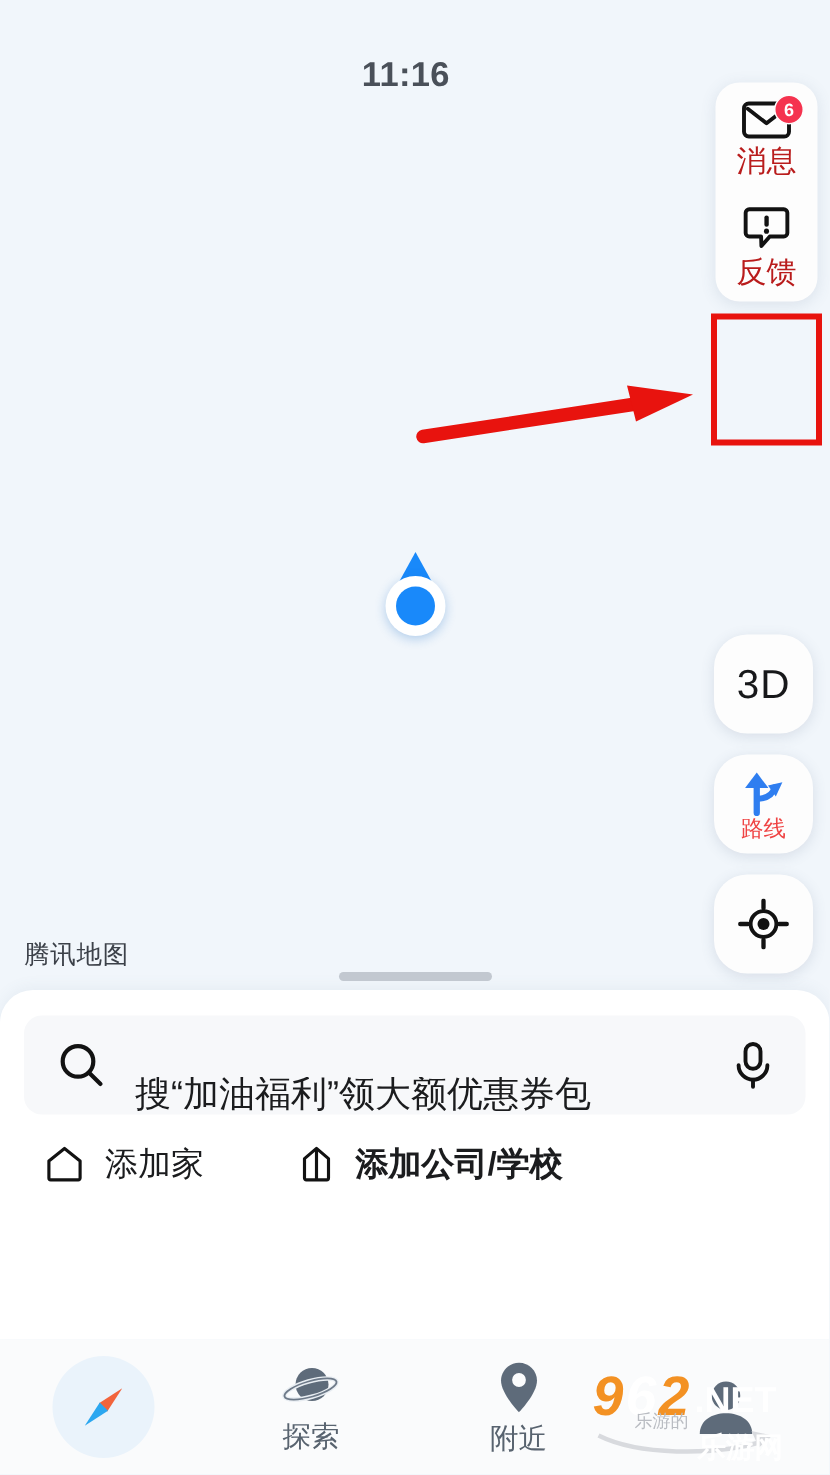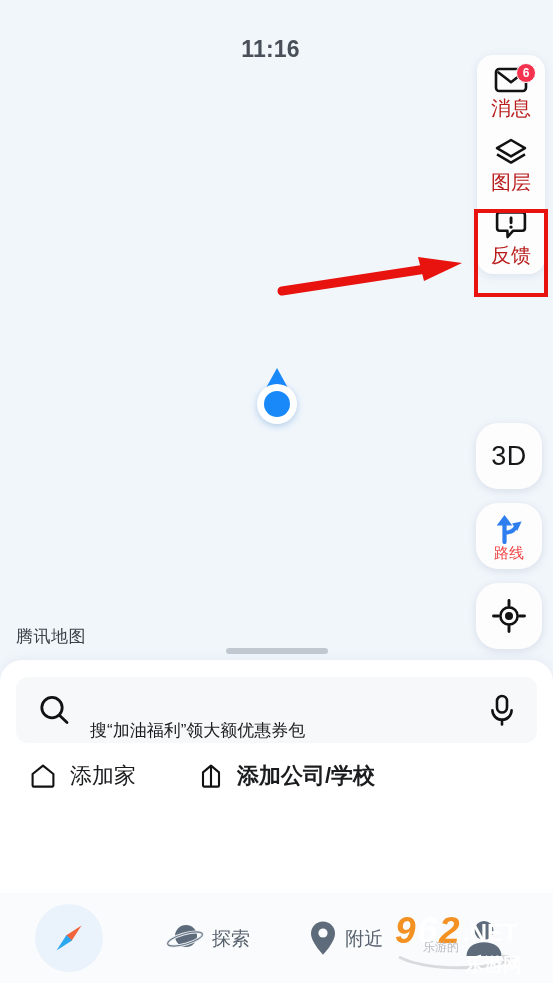--- a/index.html
+++ b/index.html
@@ -102,40 +102,40 @@
     position:absolute; left:0; top:660px; width:553px; height:233px;
     background:#fff; border-radius:22px 22px 0 0;
     box-shadow:0 -2px 10px rgba(90,110,140,.07); z-index:18;
   }
   .searchbar{
     position:absolute; left:16px; top:17px; width:521px; height:66px;
     background:#f7f8fa; border-radius:12px;
     display:flex; align-items:center; padding:0 22px; gap:20px;
   }
   .search-text{
-    flex:1; font-size:17px; color:#1b1c1e; line-height:1;
+    flex:1; font-size:24px; color:#1b1c1e; line-height:1;
     white-space:nowrap; overflow:hidden;margin-top:40px;
   }
   .shortcuts{
     position:absolute; left:0; top:103px; width:553px; height:60px;
     display:flex; align-items:flex-start;
   }
   .shortcut{ display:flex; align-items:center; gap:14px; }
   .shortcut.home{ margin-left:30px; }
   .shortcut.work{ margin-left:63px;font-weight:bold; }
   .shortcut .lbl{ font-size:22px; color:#1b1c1e; line-height:1; }
 
   
   .navbar{
     position:absolute; left:0; bottom:0; width:553px; height:90px;
     background:#fafbfc; display:flex; align-items:center; z-index:22;
   }
   .navitem{
     flex:1; height:90px;
-    display:flex; flex-direction:row; align-items:center; justify-content:center;
+    display:flex; flex-direction:column; align-items:center; justify-content:center;
     gap:7px; position:relative;
   }
   .navitem .lbl{ font-size:19px; color:#58636f; line-height:1; }
   .compass-circle{
     width:68px; height:68px; border-radius:50%;
     background:#eaf3fb;
     display:flex; align-items:center; justify-content:center;
   }
 
   
@@ -181,27 +181,20 @@
 
     <div class="tool">
       <svg width="34" height="27" viewBox="0 0 34 27">
         <rect x="2" y="3" width="30" height="22" rx="3.2" fill="none" stroke="#121212" stroke-width="2.6"></rect>
         <path d="M4.5 6.5 17 16.2 29.5 6.5" fill="none" stroke="#121212" stroke-width="2.6" stroke-linecap="round" stroke-linejoin="round"></path>
       </svg>
       <span class="badge">6</span>
       <span class="lbl">消息</span>
     </div>
 
-    <div class="tool">
-      <svg width="34" height="29" viewBox="0 0 34 29">
-        <path d="M17 2 31 10.2 17 18.4 3 10.2 17 2z" fill="none" stroke="#121212" stroke-width="2.5" stroke-linejoin="round"></path>
-        <path d="M3 16.4 17 24.6 31 16.4" fill="none" stroke="#121212" stroke-width="2.5" stroke-linejoin="round"></path>
-      </svg>
-      <span class="lbl">图层</span>
-    </div>
 
     <div class="tool">
       <svg width="32" height="30" viewBox="0 0 32 30">
         <path d="M4.5 2.5h23a2.4 2.4 0 0 1 2.4 2.4v13.4a2.4 2.4 0 0 1-2.4 2.4h-9.3L12.6 27l-.2-6.3H4.5a2.4 2.4 0 0 1-2.4-2.4V4.9a2.4 2.4 0 0 1 2.4-2.4z" fill="none" stroke="#121212" stroke-width="2.6" stroke-linejoin="round"></path>
         <rect x="14.6" y="6.6" width="2.9" height="7.6" rx="1.4" fill="#121212"></rect>
         <circle cx="16" cy="17.1" r="1.7" fill="#121212"></circle>
       </svg>
       <span class="lbl">反馈</span>
     </div>
   </div>

